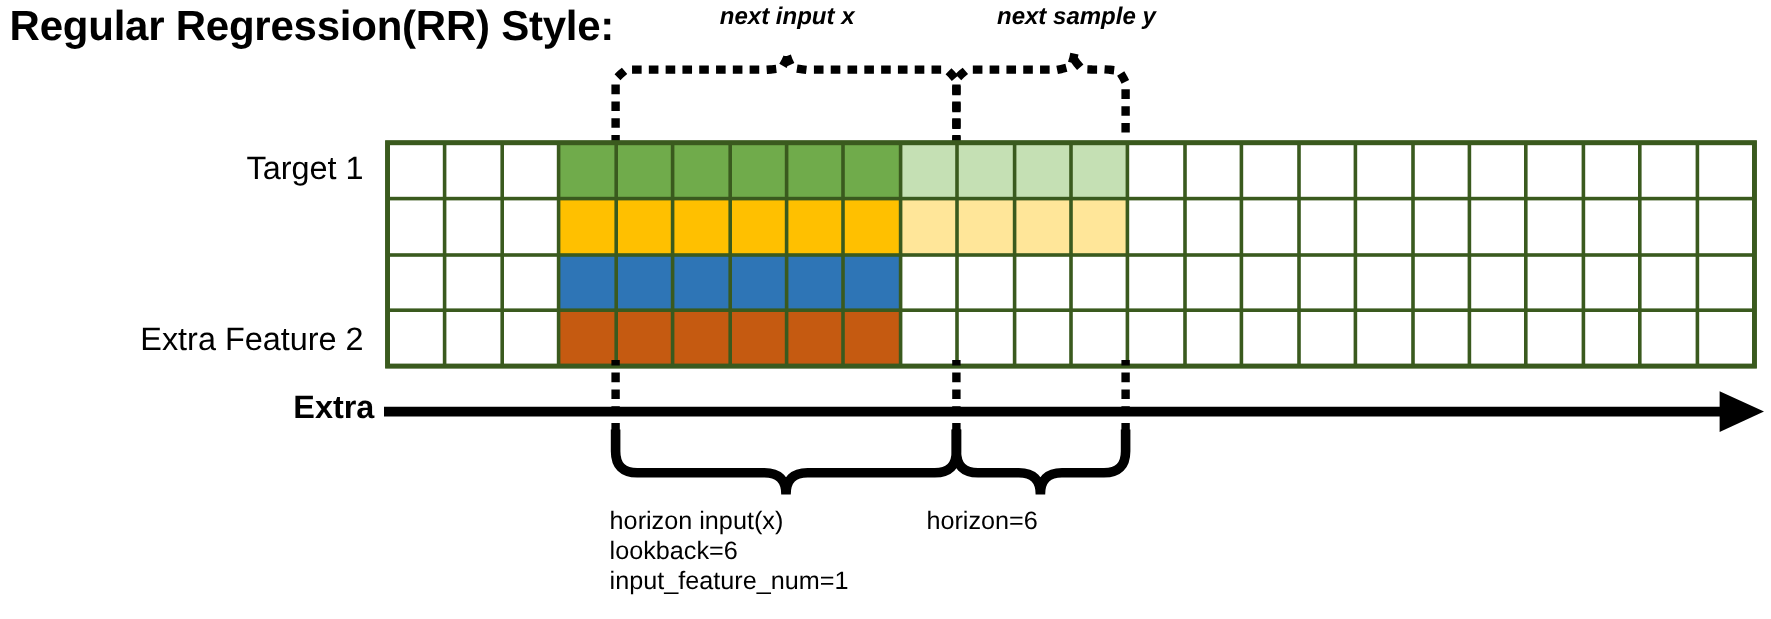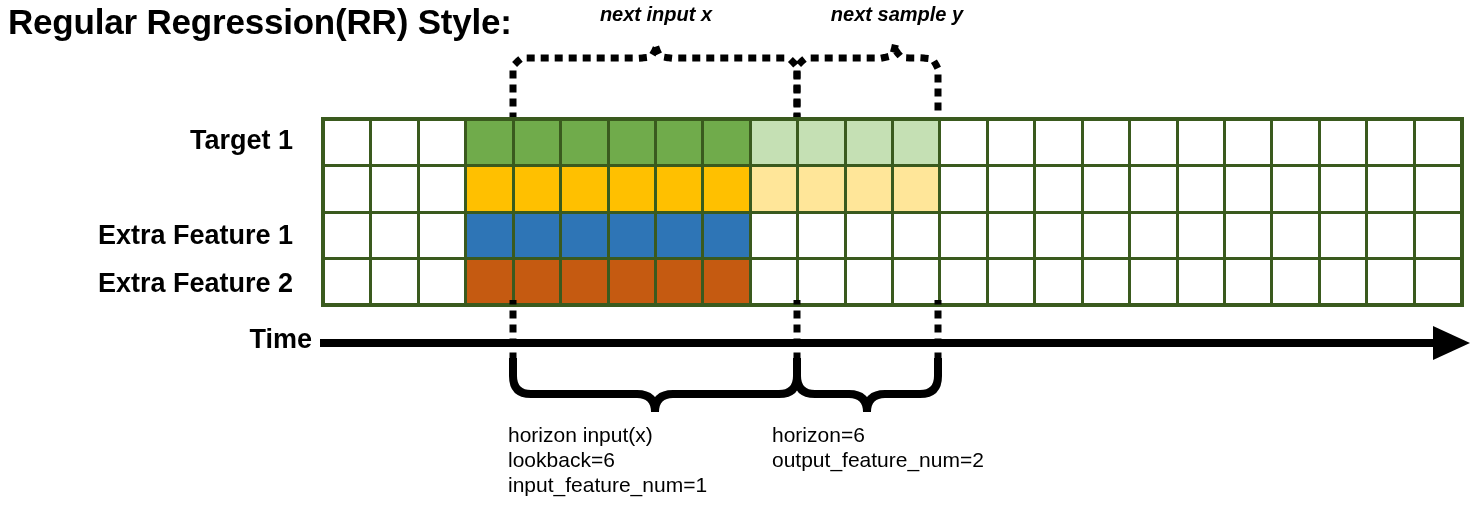--- a/index.html
+++ b/index.html
@@ -50,25 +50,25 @@
   
   #row-labels {
     position: absolute;
     left: 0px;
     top: 117px;
     width: 312px;
     height: 190px;
   }
   .row-label {
     position: absolute;
-    right: 19px;
+    right: 9px;
     height: 47.5px;
     line-height: 47.5px;
     font-size: 27px;
-    font-weight: 700;
+    font-weight: 400;
     white-space: nowrap;
     text-align: center;
   }
   .row-label.r0 { top: 0px; }
   .row-label.r1 { top: 47.5px; }
   .row-label.r2 { top: 95px; }
   .row-label.r3 { top: 142.5px; }
 
   
   #grid {
@@ -140,21 +140,20 @@
 
 <svg id="top-braces" viewBox="0 0 1476 120" width="1476" height="120">
 
   <path d="M 513,117 L 513,74 Q 513,58 529,58 L 640,58 Q 656,58 656,44 Q 656,58 672,58 L 781,58 Q 797,58 797,74 L 797,117" fill="none" stroke="#000000" stroke-width="7" stroke-linecap="square" stroke-dasharray="1 13"></path>
 
   <path d="M 797,117 L 797,74 Q 797,58 813,58 L 879,58 Q 895,58 895,44 Q 895,58 911,58 L 922,58 Q 938,58 938,74 L 938,117" fill="none" stroke="#000000" stroke-width="7" stroke-linecap="square" stroke-dasharray="1 13"></path>
 </svg>
 
 <div id="row-labels">
   <div class="row-label r0">Target 1</div>
-  <div class="row-label r2">Extra Feature 1</div>
   <div class="row-label r3">Extra Feature 2</div>
 </div>
 
 <div id="grid">
     <div class="cell" style="background: rgb(255, 255, 255);"></div>
     <div class="cell" style="background: rgb(255, 255, 255);"></div>
     <div class="cell" style="background: rgb(255, 255, 255);"></div>
     <div class="cell" style="background: rgb(112, 171, 75);"></div>
     <div class="cell" style="background: rgb(112, 171, 75);"></div>
     <div class="cell" style="background: rgb(112, 171, 75);"></div>
@@ -249,34 +248,33 @@
     <div class="cell" style="background: rgb(255, 255, 255);"></div>
     <div class="cell" style="background: rgb(255, 255, 255);"></div>
   </div>
 
 <svg id="drop-lines" style="position:absolute;left:0;top:300px;width:1476px;height:72px;pointer-events:none;" viewBox="0 0 1476 72" width="1476" height="72">
   <line x1="513" y1="0" x2="513" y2="72" stroke="#000000" stroke-width="7" stroke-linecap="square" stroke-dasharray="1 13"></line>
   <line x1="797" y1="0" x2="797" y2="72" stroke="#000000" stroke-width="7" stroke-linecap="square" stroke-dasharray="1 13"></line>
   <line x1="938" y1="0" x2="938" y2="72" stroke="#000000" stroke-width="7" stroke-linecap="square" stroke-dasharray="1 13"></line>
 </svg>
 
-<div id="time-label">Time</div>
+<div id="time-label">Extra</div>
 <svg id="time-axis" viewBox="0 0 1150 50" width="1150" height="50">
   <line x1="0" y1="25" x2="1125" y2="25" stroke="#000000" stroke-width="8"></line>
   <polygon points="1113,8 1150,25 1113,42" fill="#000000"></polygon>
 </svg>
 
 <svg id="bottom-braces" viewBox="0 0 1476 70" width="1476" height="70">
 
   <path d="M 513,8 L 513,26 Q 513,44 531,44 L 637,44 Q 655,44 655,62 Q 655,44 673,44 L 779,44 Q 797,44 797,26 L 797,8" fill="none" stroke="#000000" stroke-width="8" stroke-linecap="butt"></path>
 
   <path d="M 797,8 L 797,26 Q 797,44 815,44 L 849,44 Q 867,44 867,62 Q 867,44 885,44 L 920,44 Q 938,44 938,26 L 938,8" fill="none" stroke="#000000" stroke-width="8" stroke-linecap="butt"></path>
 </svg>
 
 <div class="caption" id="caption-input">
   <div>horizon input(x)</div>
   <div>lookback=6</div>
   <div>input_feature_num=1</div>
 </div>
 <div class="caption" id="caption-output">
   <div>horizon=6</div>
-  <div>output_feature_num=2</div>
 </div>
 
 </body></html>

